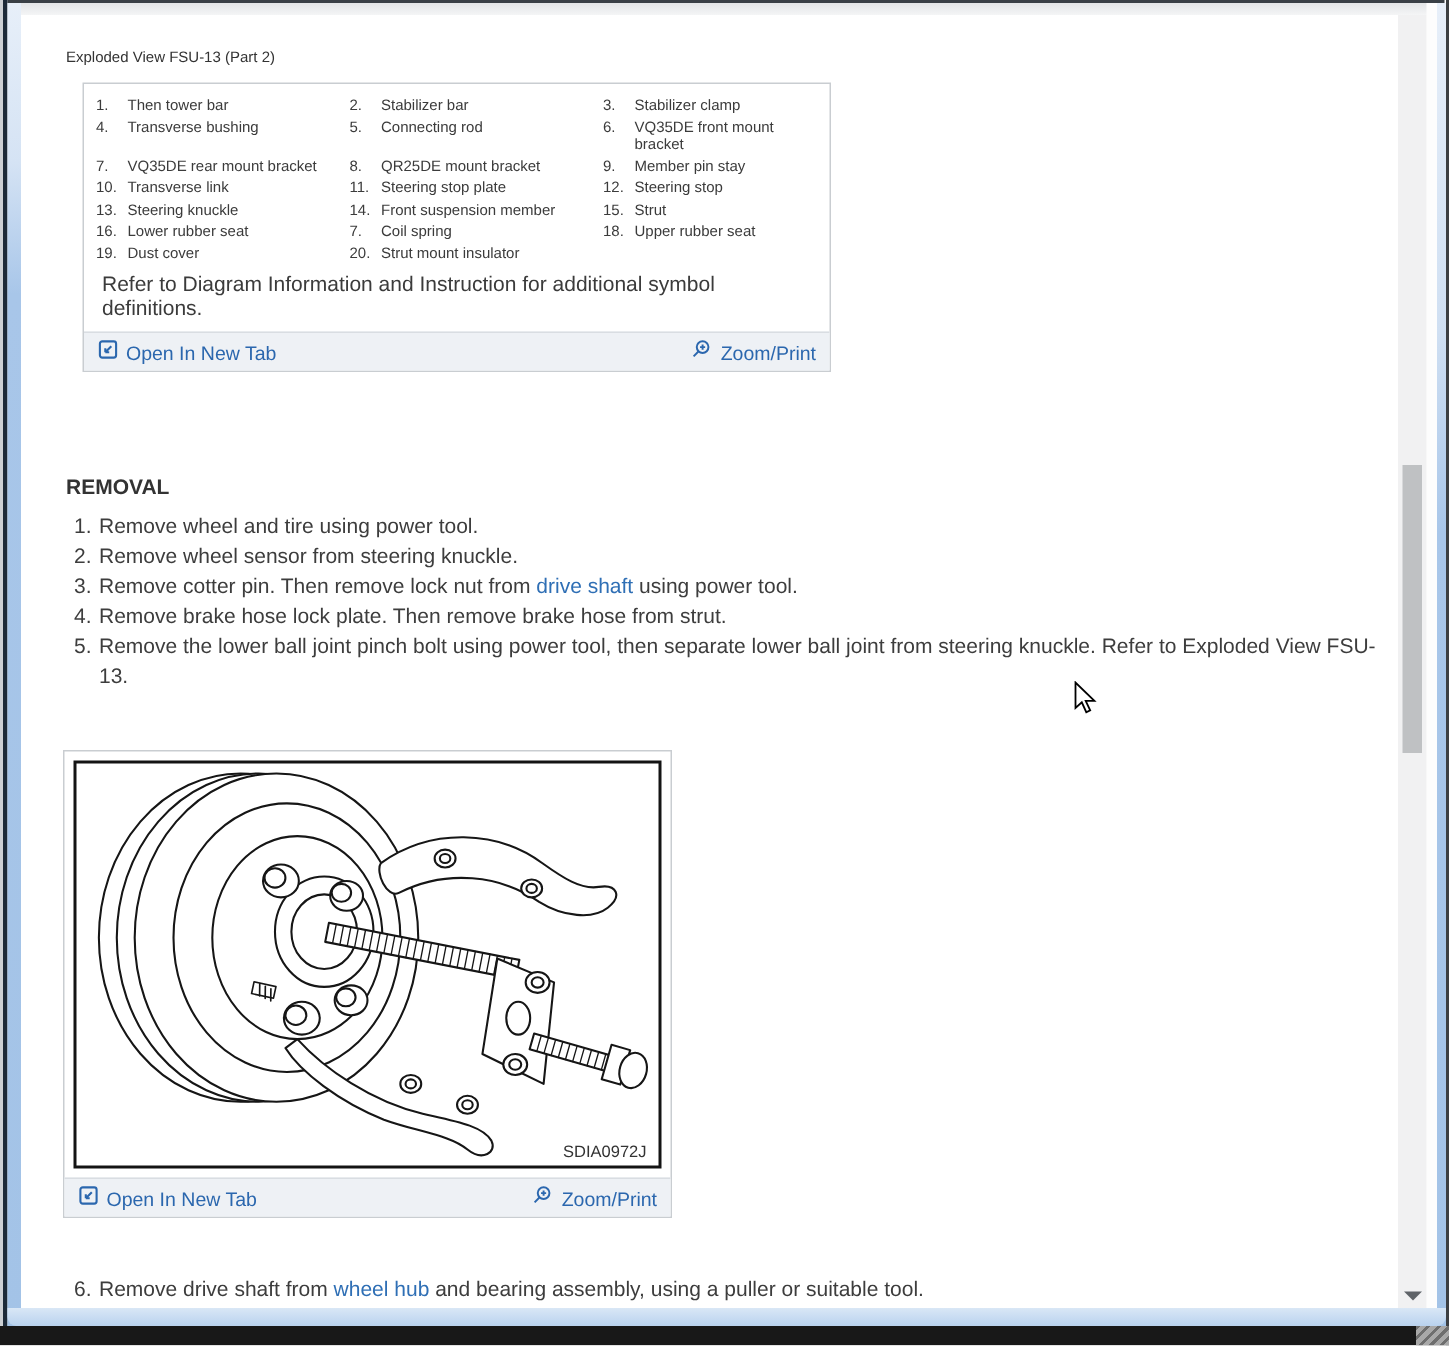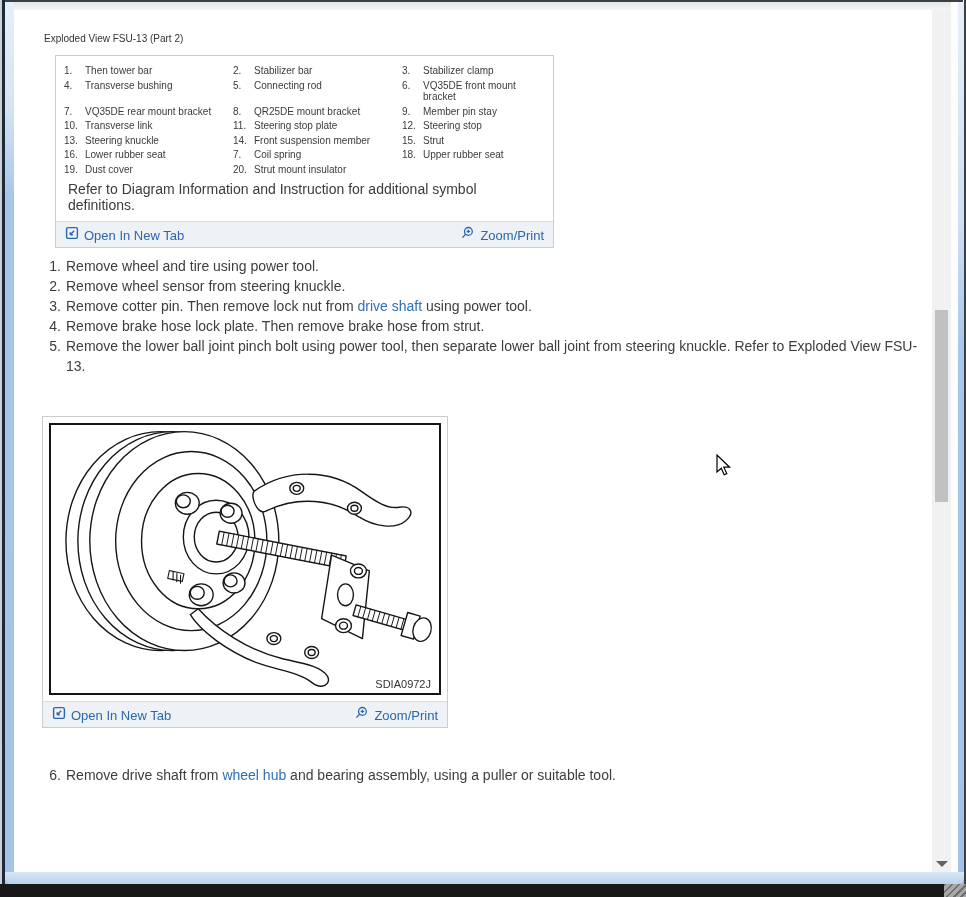--- a/index.html
+++ b/index.html
@@ -193,20 +193,21 @@
                 <circle cx="7.4" cy="5.4" r="3.9"></circle>
                 <path d="M4.6 8.3 L1.4 11.6"></path>
                 <path d="M7.4 3.7 V7.1 M5.7 5.4 H9.1"></path>
               </svg>
             </span>
             <span>Zoom/Print</span>
           </a>
         </div>
       </div>
 
+      <h2 class="removal-heading">REMOVAL</h2>
       <div class="steps">
           <div class="step-row">
             <span class="step-num">1.</span>
             <span class="step-text">Remove wheel and tire using power tool.</span>
           </div>
           <div class="step-row">
             <span class="step-num">2.</span>
             <span class="step-text">Remove wheel sensor from steering knuckle.</span>
           </div>
           <div class="step-row">

